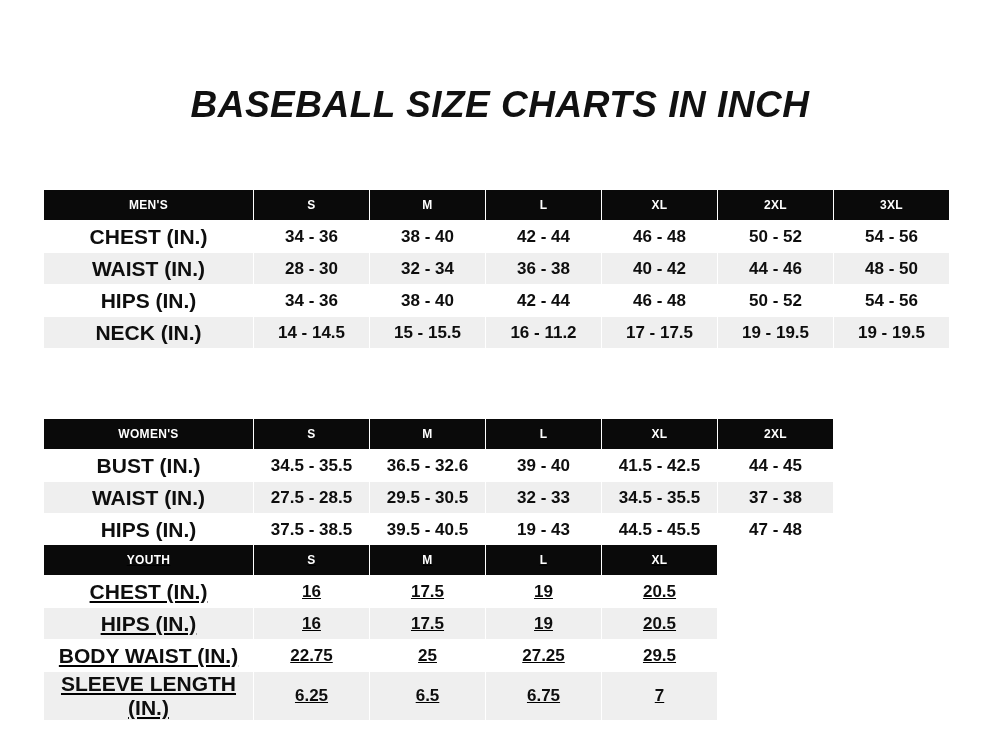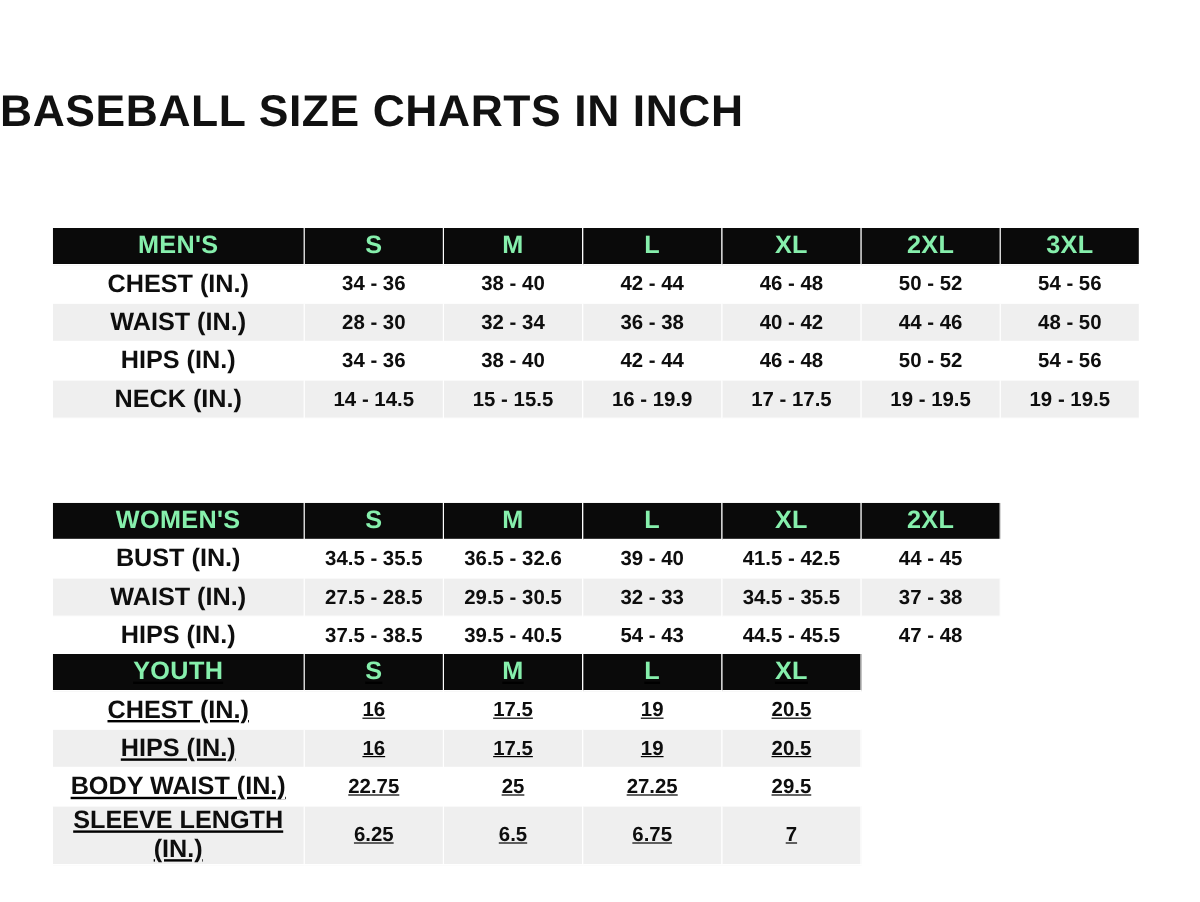--- a/index.html
+++ b/index.html
@@ -15,49 +15,51 @@
     overflow: hidden;
   }
   .page {
     position: relative;
     width: 1000px;
     height: 752px;
     box-sizing: border-box;
   }
   .title {
     position: absolute;
-    top: 72px;
+    top: 84px;
     left: 0;
     width: 1000px;
+    text-align: center;
     font-size: 37px;
     font-weight: bold;
     letter-spacing: 0.5px;
     color: #111111;
     white-space: nowrap;
+    font-style: italic;
   }
 
   .chart {
     position: absolute;
     border-collapse: collapse;
     table-layout: fixed;
   }
   .chart td, .chart th {
     border: 1px solid #ffffff;
     text-align: center;
     font-weight: bold;
     font-size: 17px;
     padding: 0;
     height: 31px;
     color: #0e0e0e;
     background: #f2f2f2;
   }
   .chart thead th {
     background: #0a0a0a;
-    color: #86efac;
-    font-size: 21px;
+    color: #ffffff;
+    font-size: 12px;
     letter-spacing: 0.3px;
     height: 30px;
   }
   .chart tbody tr:nth-child(odd) td {
     background: #ffffff;
   }
   .chart tbody tr:nth-child(even) td {
     background: #efefef;
   }
   .chart tbody td.rowlabel {
@@ -140,21 +142,21 @@
         <td>38 - 40</td>
         <td>42 - 44</td>
         <td>46 - 48</td>
         <td>50 - 52</td>
         <td>54 - 56</td>
       </tr>
       <tr>
         <td class="rowlabel">NECK (IN.)</td>
         <td>14 - 14.5</td>
         <td>15 - 15.5</td>
-        <td>16 - 19.9</td>
+        <td>16 - 11.2</td>
         <td>17 - 17.5</td>
         <td>19 - 19.5</td>
         <td>19 - 19.5</td>
       </tr>
     </tbody>
   </table>
 
   <table class="chart" id="womens-chart">
     <colgroup>
       <col class="c0">
@@ -188,21 +190,21 @@
         <td>27.5 - 28.5</td>
         <td>29.5 - 30.5</td>
         <td>32 - 33</td>
         <td>34.5 - 35.5</td>
         <td>37 - 38</td>
       </tr>
       <tr>
         <td class="rowlabel">HIPS (IN.)</td>
         <td>37.5 - 38.5</td>
         <td>39.5 - 40.5</td>
-        <td>54 - 43</td>
+        <td>19 - 43</td>
         <td>44.5 - 45.5</td>
         <td>47 - 48</td>
       </tr>
     </tbody>
   </table>
 
   <table class="chart" id="youth-chart">
     <colgroup>
       <col class="c0">
         <col class="cx">

